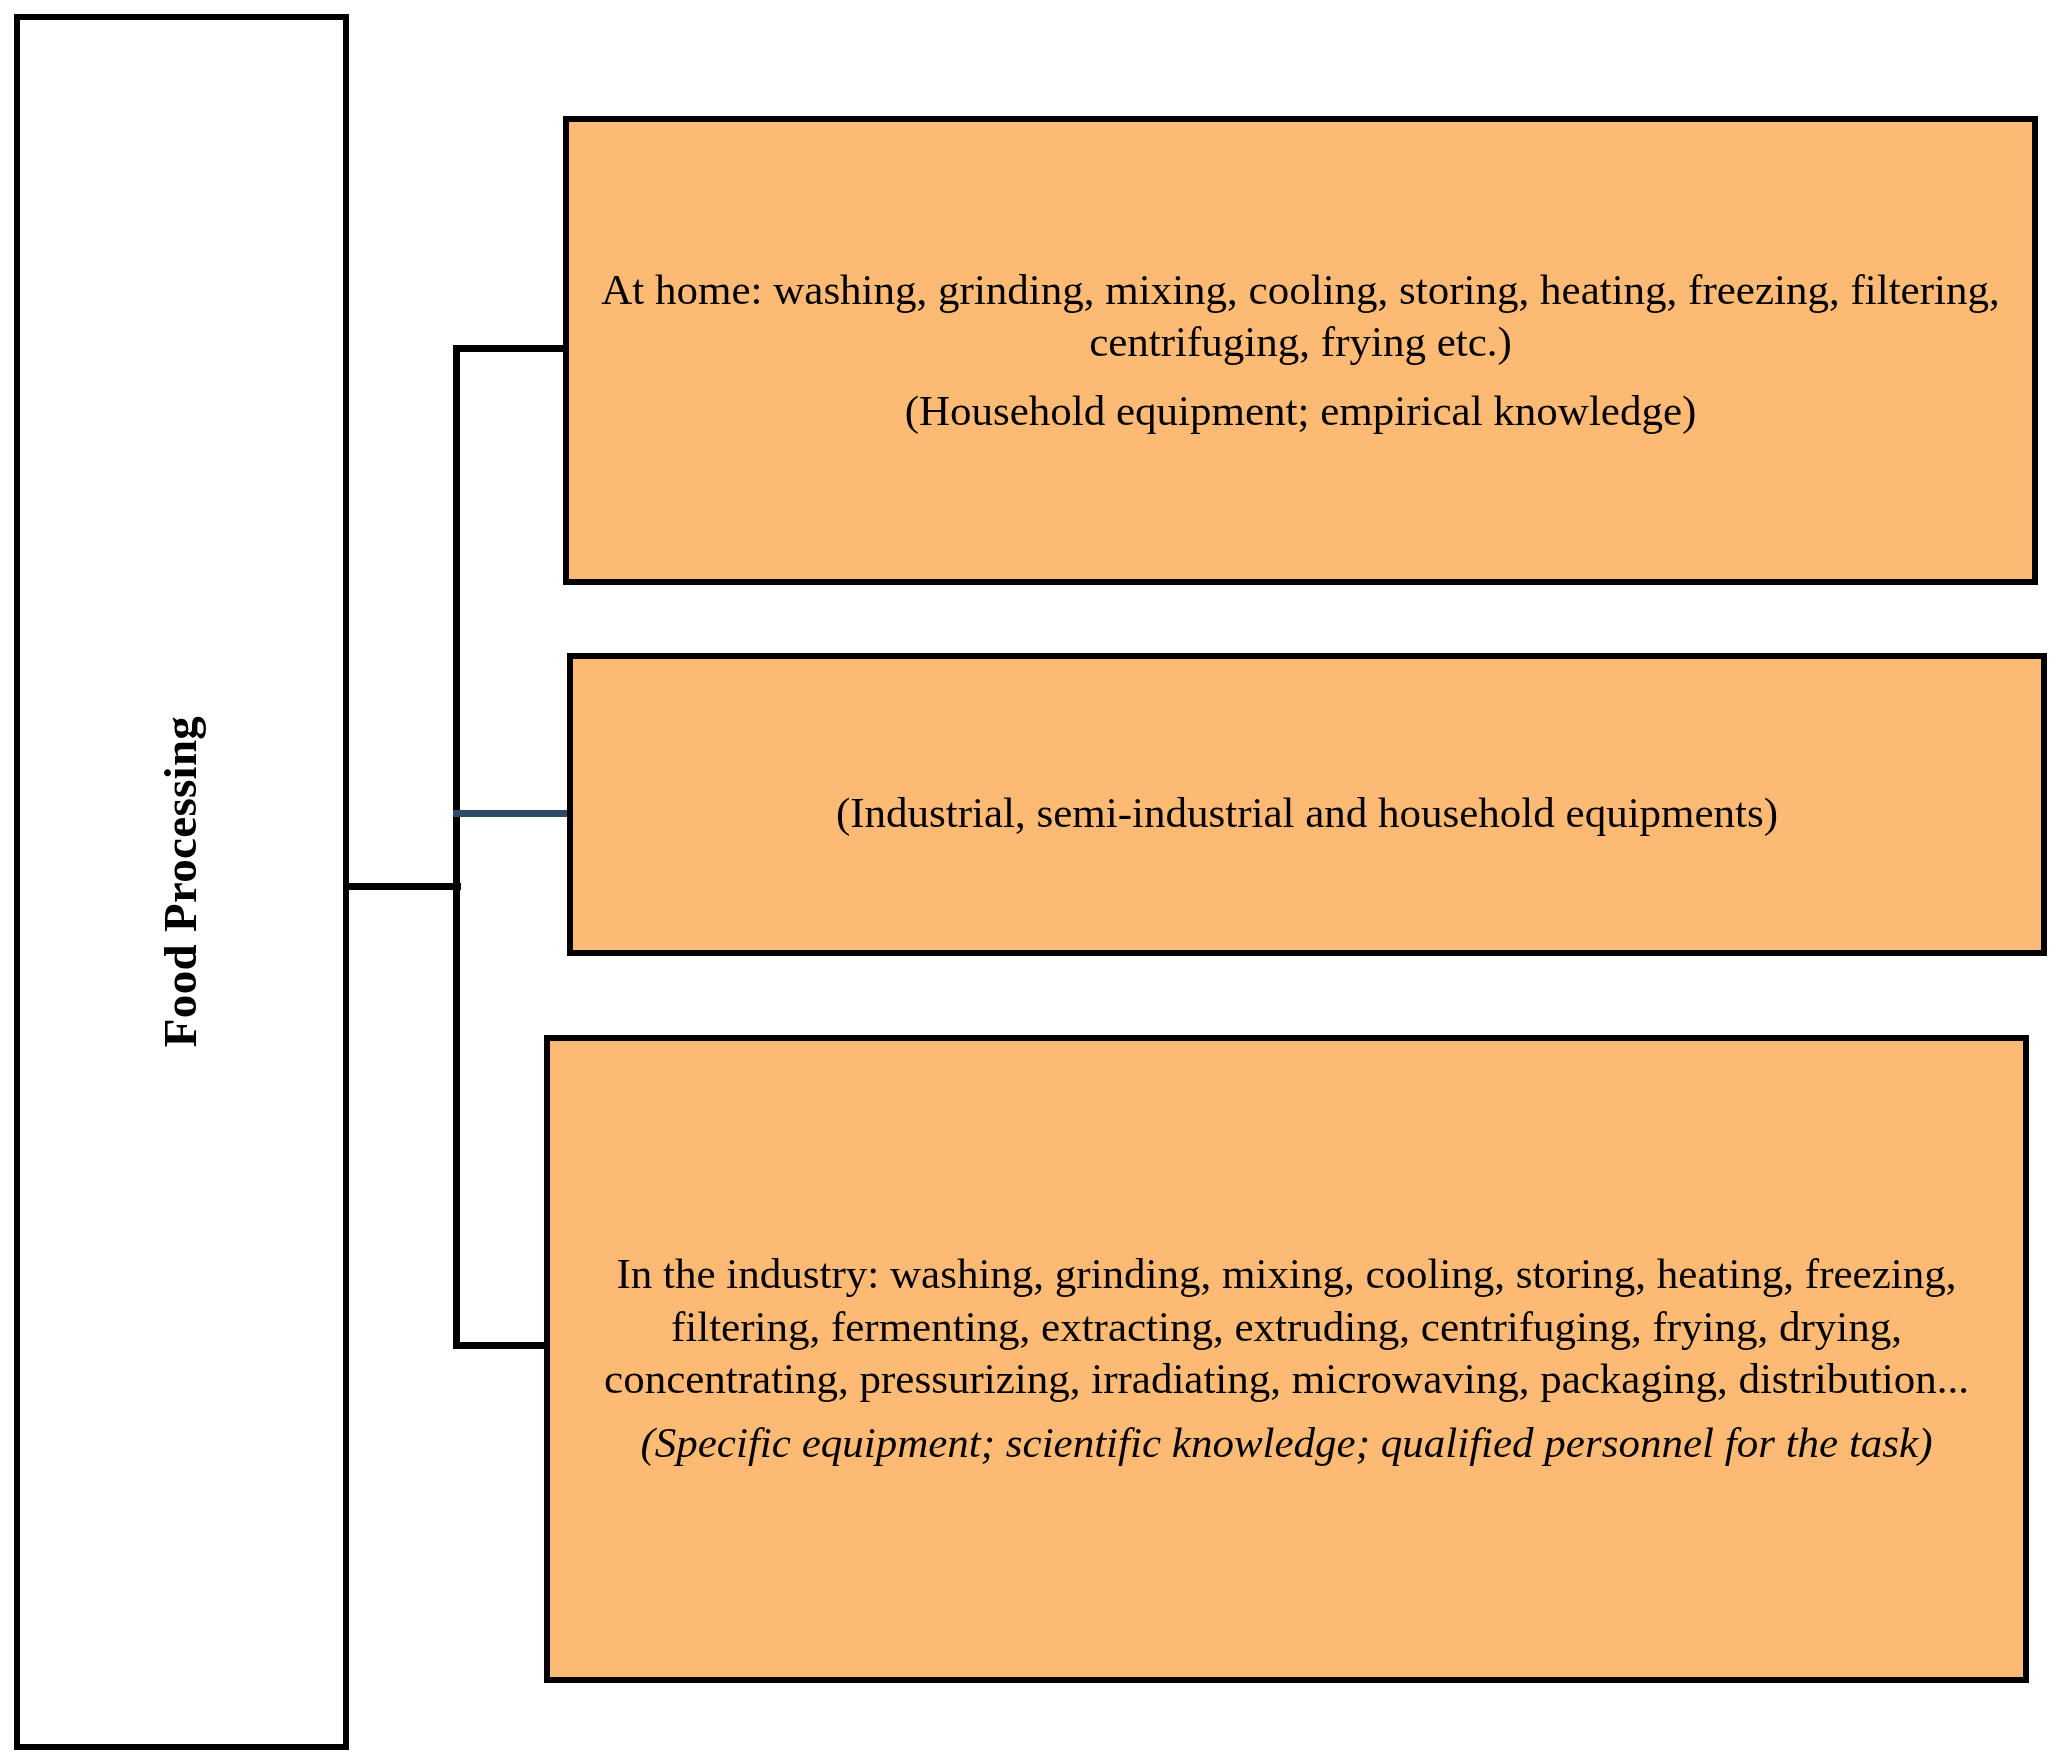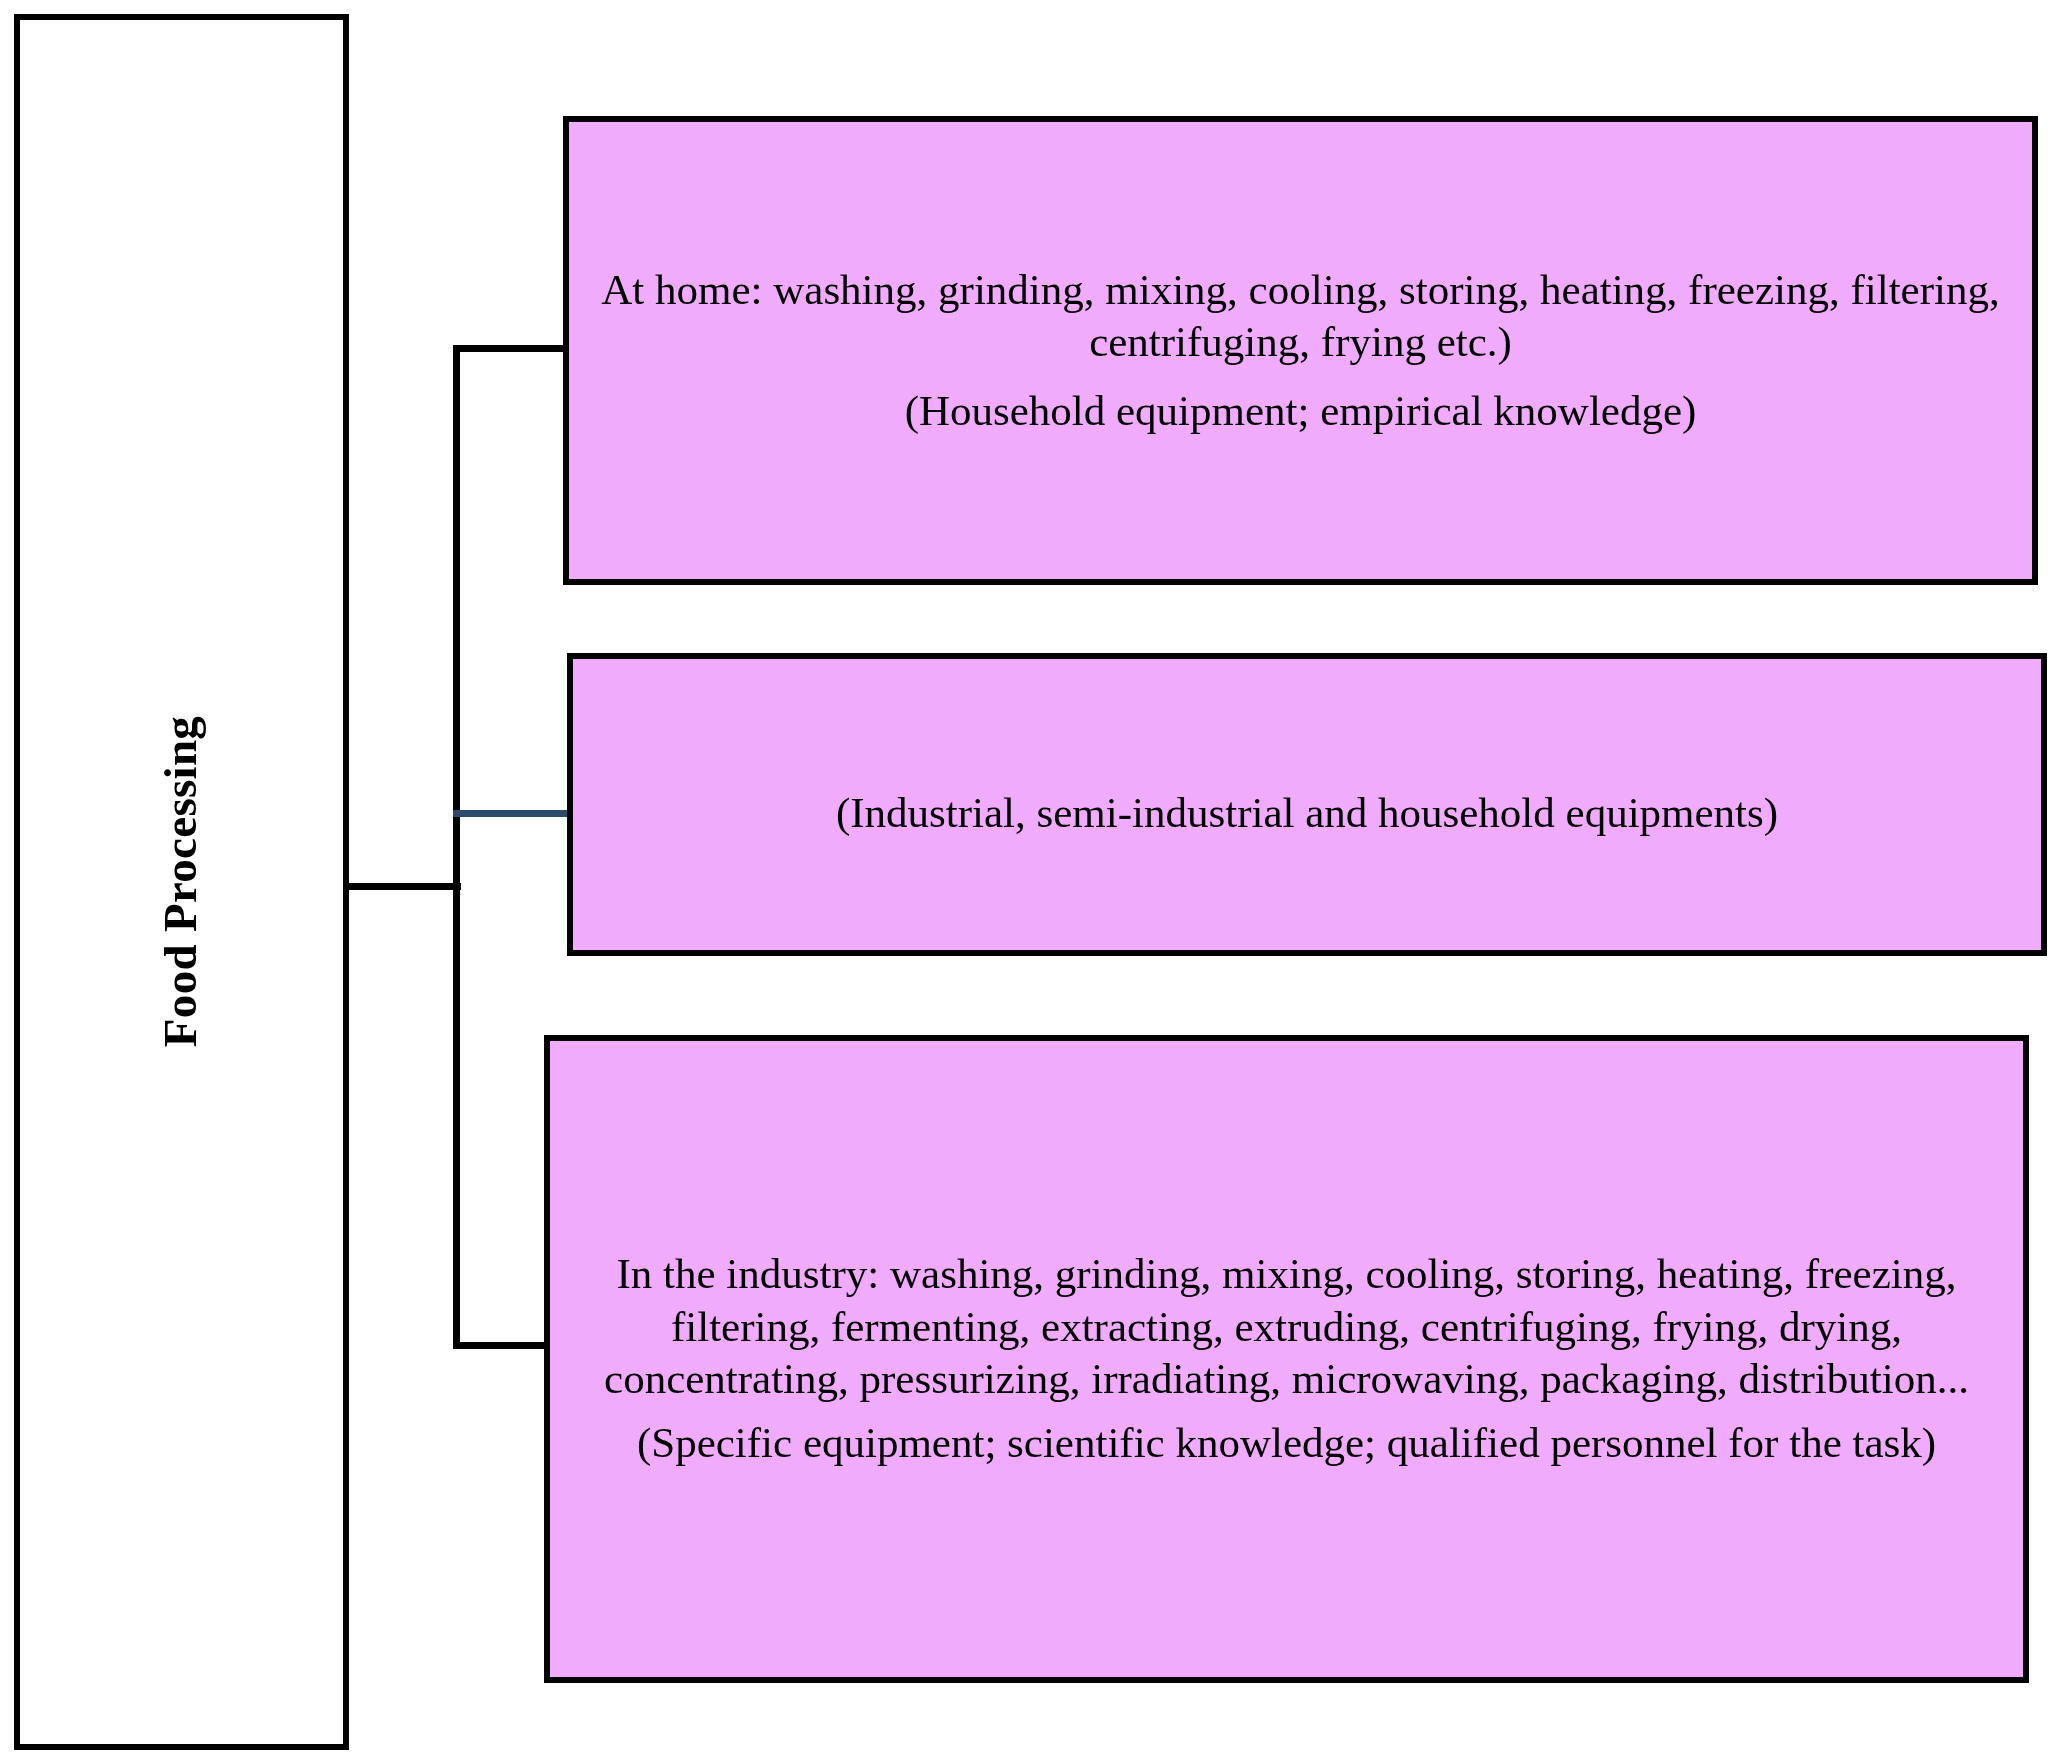--- a/index.html
+++ b/index.html
@@ -40,21 +40,21 @@
     font-size: 47px;
     letter-spacing: 0.3px;
     line-height: 1;
   }
 
   
   .leaf {
     position: absolute;
     border: 6px solid #000000;
     box-sizing: border-box;
-    background: #f0abfc;
+    background: #fdba74;
     display: flex;
     flex-direction: column;
     align-items: center;
     justify-content: center;
     text-align: center;
   }
   .leaf p {
     margin: 0;
     font-size: 43px;
     line-height: 1.22;
@@ -78,21 +78,21 @@
   }
   #leaf-artisanal p { padding: 0 9.5px; }
   #leaf-artisanal p.para-gap { margin-top: 17.6px; }
   #leaf-industry {
     left: 544px;
     top: 1035px;
     width: 1485px;
     height: 648px;
   }
   #leaf-industry p { padding: 0 15px; }
-  #leaf-industry p.para-gap { margin-top: 12px; }
+  #leaf-industry p.para-gap { margin-top: 12px; font-style: italic; }
 
   
   .conn {
     position: absolute;
     background: #000000;
   }
   
   #conn-stub {
     left: 349px;
     top: 883px;

